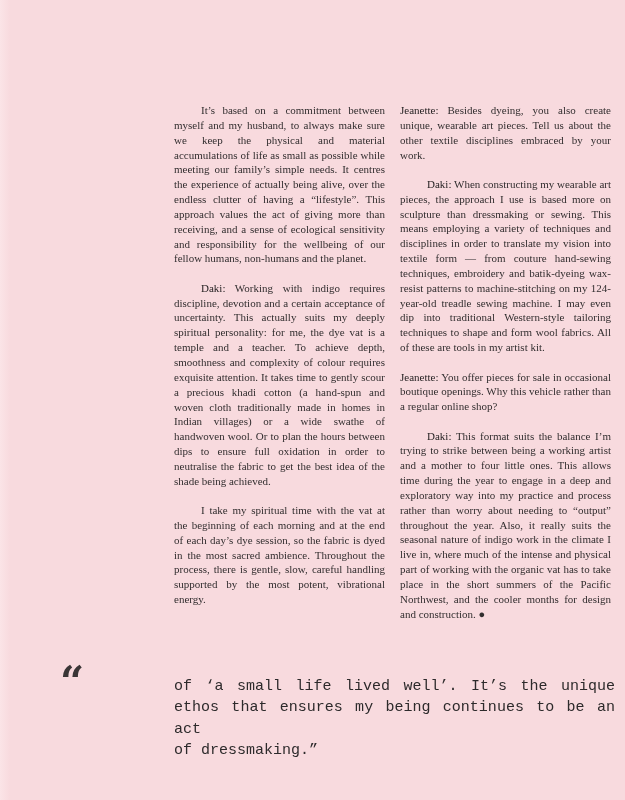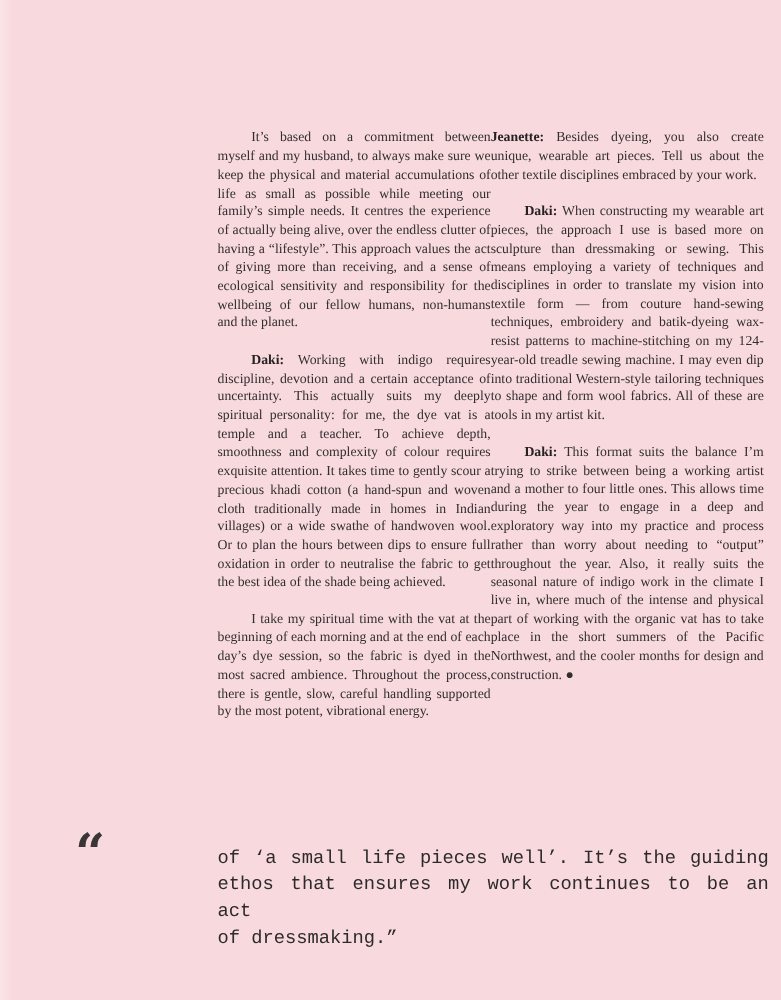--- a/index.html
+++ b/index.html
@@ -12,31 +12,32 @@
   }
   .page {
     position: absolute; inset: 0;
     background: linear-gradient(90deg, #fbe4e7 0px, #f8dade 10px, #f8dade 100%);
   }
   .columns {
     position: absolute;
     left: 174px; top: 103px;
     width: 437px;
     display: flex;
+    gap: 15px;
   }
   .column { flex: 1; }
   .column p {
     margin: 0 0 14.5px 0;
     font-size: 11px;
     line-height: 14.85px;
     text-align: justify;
     color: #322e2f;
   }
   .column p.indent { text-indent: 27px; }
-  .column p b { font-weight: bold; color: #262223; }
+  .column p b { font-weight: normal; color: #262223; }
   .pull-quote {
     position: absolute;
     left: 174px; top: 676px;
     width: 441px;
     font-family: "Liberation Mono", "DejaVu Sans Mono", monospace;
     font-size: 15px;
     line-height: 21.3px;
     color: #2d2a2b;
   }
   .quote-line { text-align: justify; text-align-last: justify; white-space: normal; }
@@ -65,27 +66,28 @@
 
   <div class="columns">
     <div class="column">
         <p class="indent">It’s based on a commitment between myself and my husband, to always make sure we keep the physical and material accumulations of life as small as possible while meeting our family’s simple needs. It centres the experience of actually being alive, over the endless clutter of having a “lifestyle”. This approach values the act of giving more than receiving, and a sense of ecological sensitivity and responsibility for the wellbeing of our fellow humans, non-humans and the planet.</p>
         <p class="indent"><b>Daki: </b>Working with indigo requires discipline, devotion and a certain acceptance of uncertainty. This actually suits my deeply spiritual personality: for me, the dye vat is a temple and a teacher. To achieve depth, smoothness and complexity of colour requires exquisite attention. It takes time to gently scour a precious khadi cotton (a hand-spun and woven cloth traditionally made in homes in Indian villages) or a wide swathe of handwoven wool. Or to plan the hours between dips to ensure full oxidation in order to neutralise the fabric to get the best idea of the shade being achieved.</p>
         <p class="indent">I take my spiritual time with the vat at the beginning of each morning and at the end of each day’s dye session, so the fabric is dyed in the most sacred ambience. Throughout the process, there is gentle, slow, careful handling supported by the most potent, vibrational energy.</p>
       </div>
     <div class="column">
         <p><b>Jeanette: </b>Besides dyeing, you also create unique, wearable art pieces. Tell us about the other textile disciplines embraced by your work.</p>
         <p class="indent"><b>Daki: </b>When constructing my wearable art pieces, the approach I use is based more on sculpture than dressmaking or sewing. This means employing a variety of techniques and disciplines in order to translate my vision into textile form — from couture hand-sewing techniques, embroidery and batik-dyeing wax-resist patterns to machine-stitching on my 124-year-old treadle sewing machine. I may even dip into traditional Western-style tailoring techniques to shape and form wool fabrics. All of these are tools in my artist kit.</p>
+        <p><b>Jeanette: </b>You offer pieces for sale in occasional boutique openings. Why this vehicle rather than a regular online shop?</p>
         <p class="indent"><b>Daki: </b>This format suits the balance I’m trying to strike between being a working artist and a mother to four little ones. This allows time during the year to engage in a deep and exploratory way into my practice and process rather than worry about needing to “output” throughout the year. Also, it really suits the seasonal nature of indigo work in the climate I live in, where much of the intense and physical part of working with the organic vat has to take place in the short summers of the Pacific Northwest, and the cooler months for design and construction. ●</p>
       </div>
   </div>
 
   <div class="quote-mark">“</div>
 
   <div class="pull-quote">
-      <div class="quote-line">of ‘a small life pieces well’. It’s the guiding</div>
-      <div class="quote-line">ethos that ensures my work continues to be an act</div>
+      <div class="quote-line">of ‘a small life lived well’. It’s the unique</div>
+      <div class="quote-line">ethos that ensures my being continues to be an act</div>
       <div class="quote-line last">of dressmaking.”</div>
     </div>
 
   <div class="watermark">PassionForum.ru</div>
 
 </div>
 
 </body></html>

